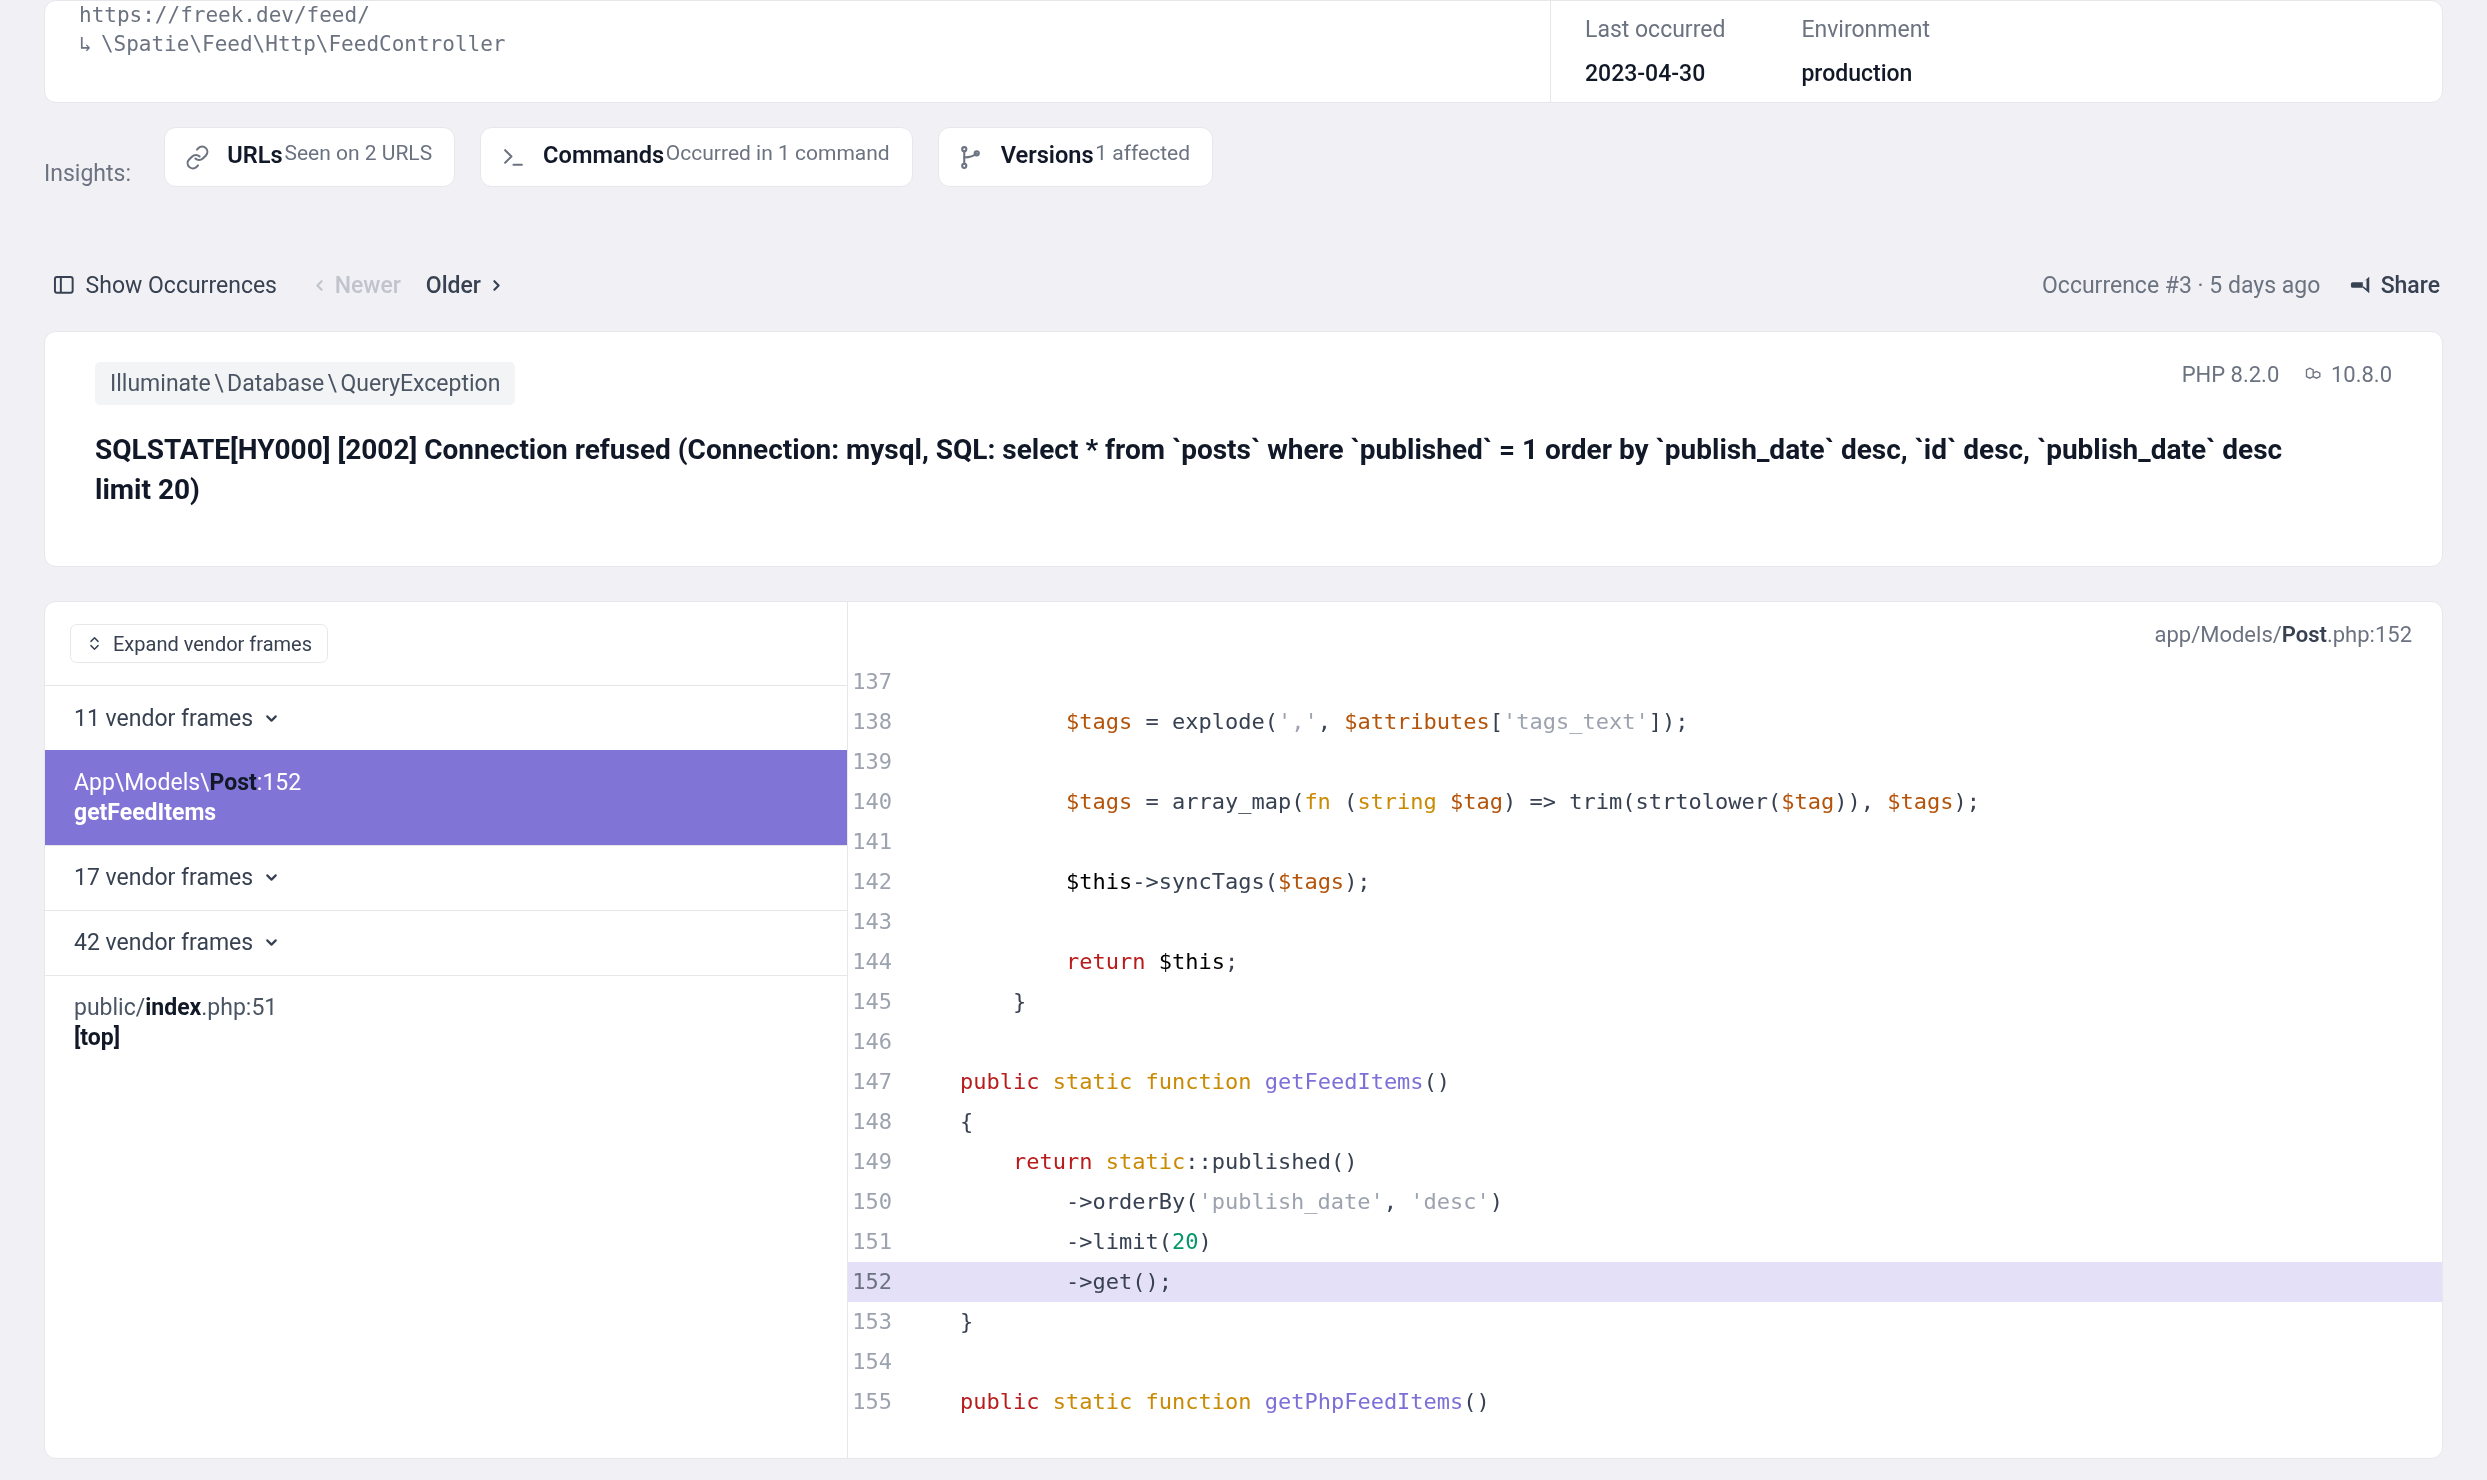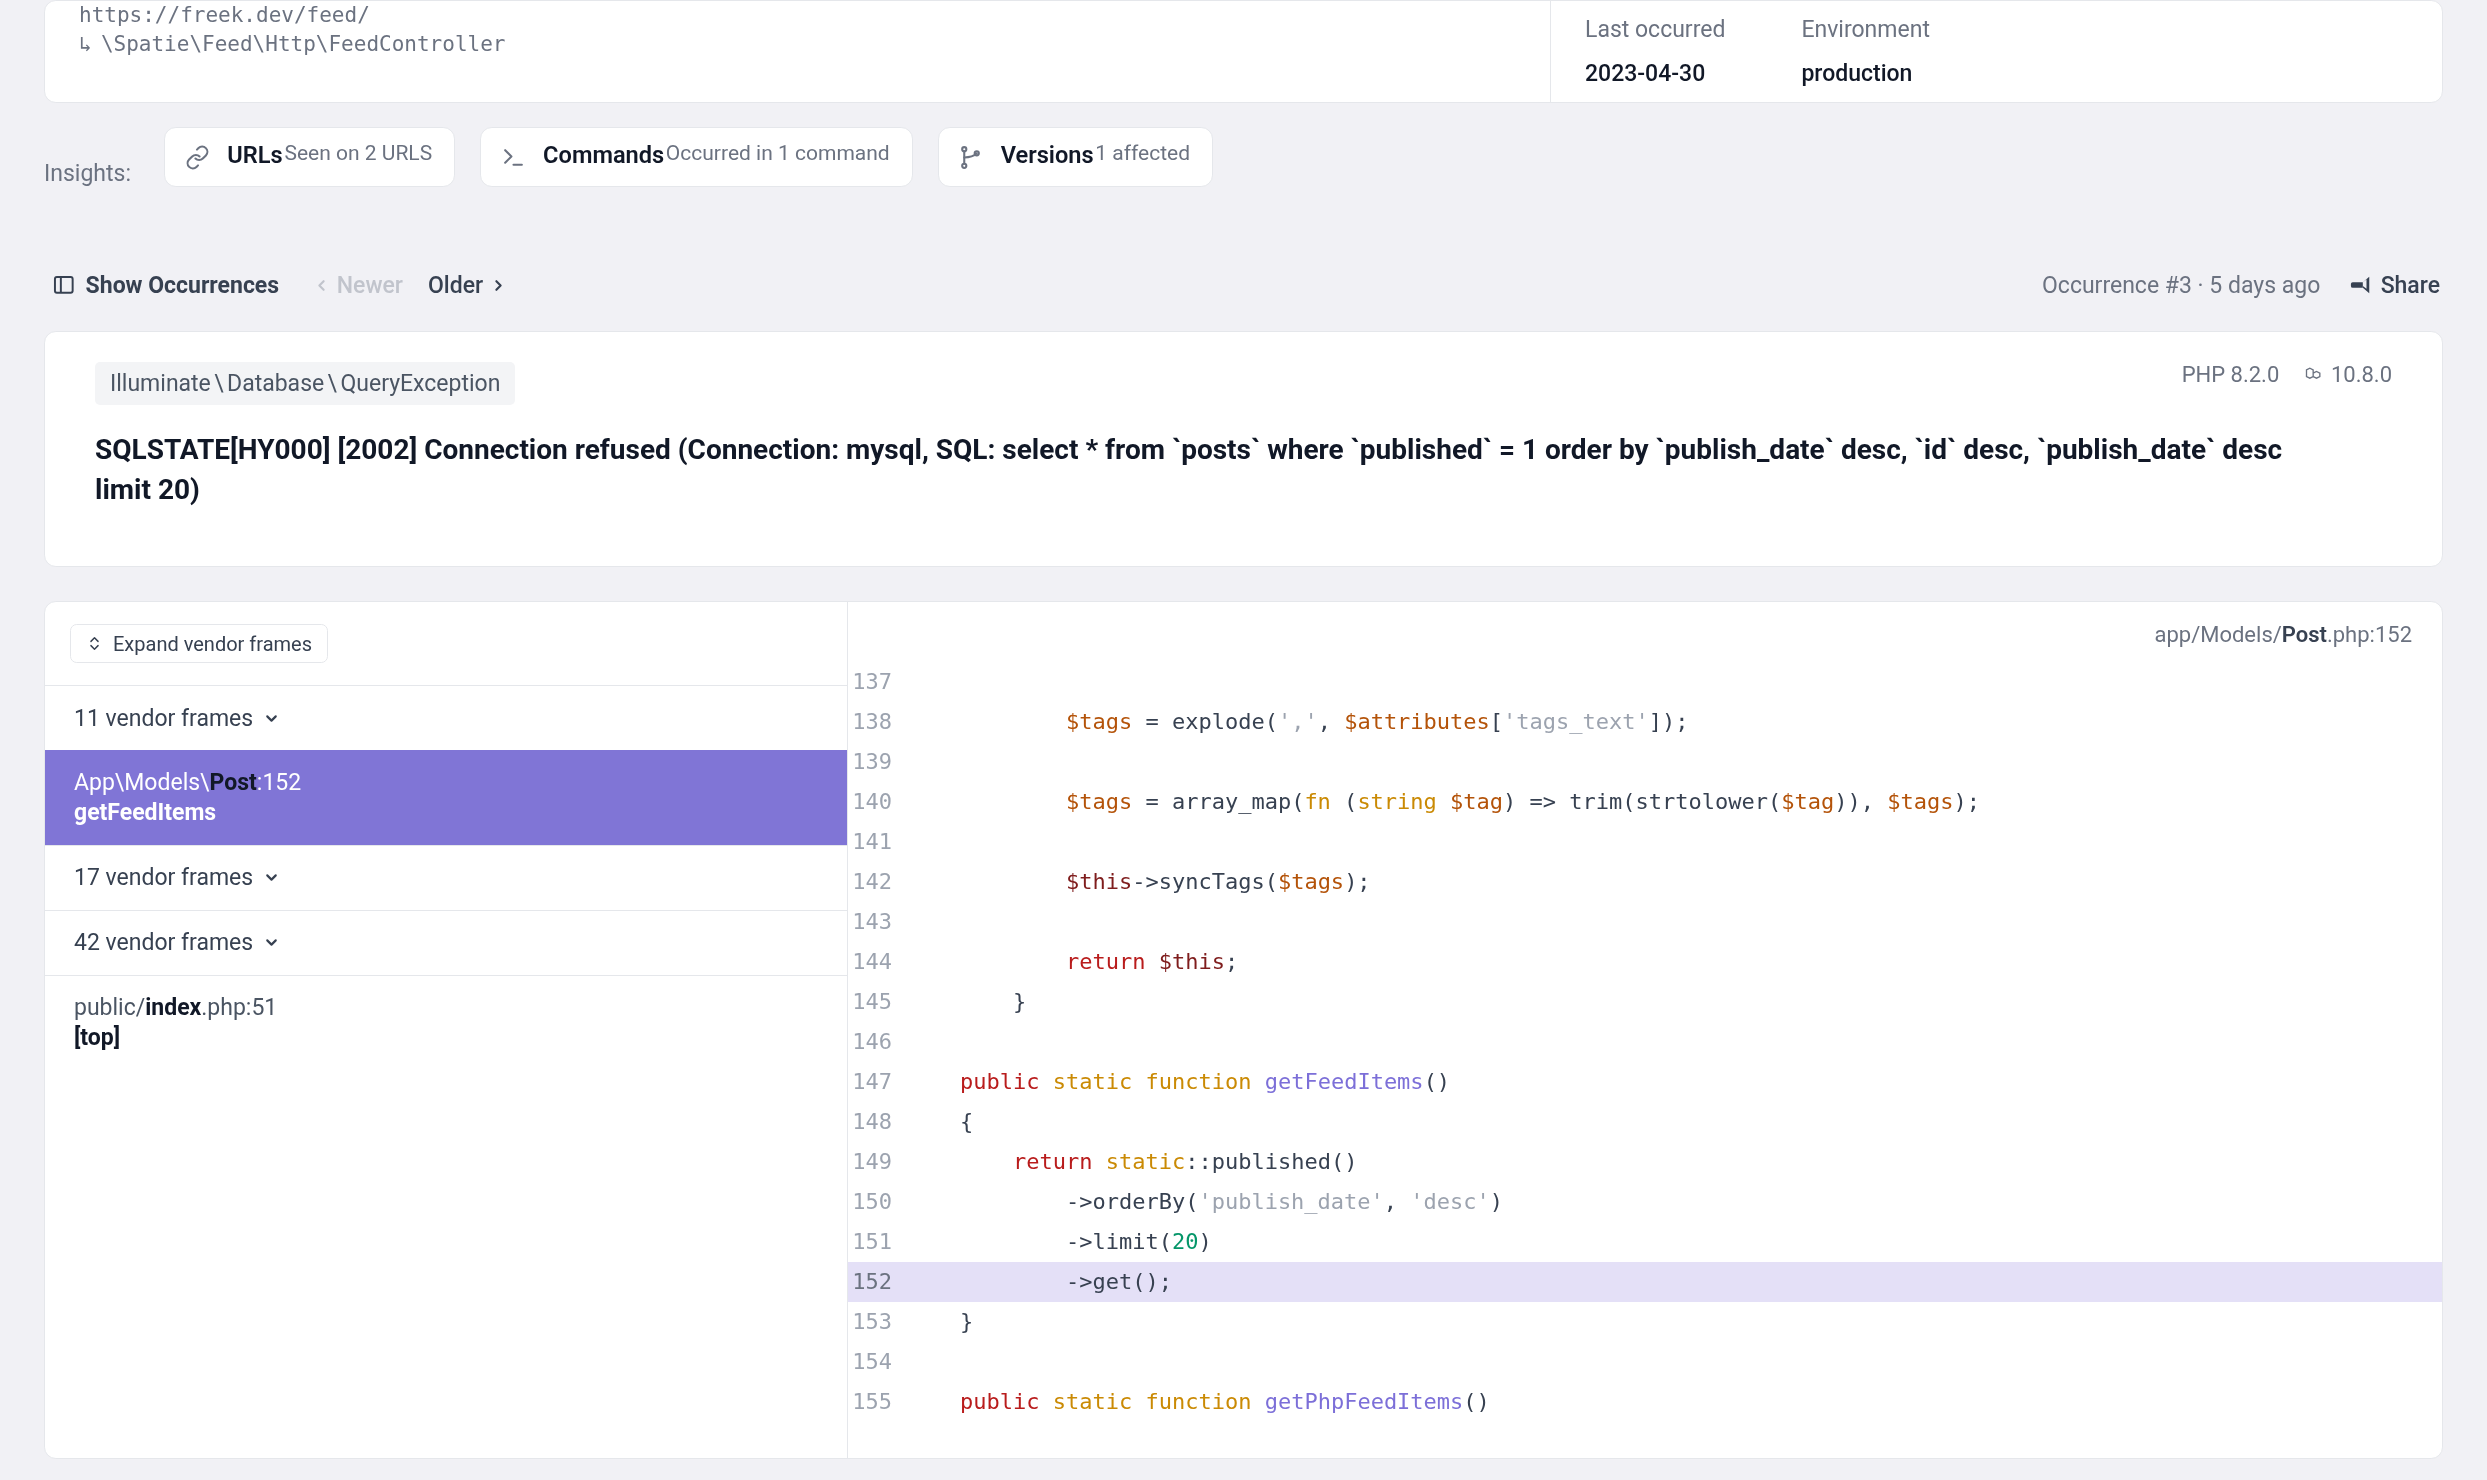--- a/index.html
+++ b/index.html
@@ -78,21 +78,21 @@
 
   
   .mid-bar {
     display: flex;
     justify-content: space-between;
     align-items: center;
     padding: 76px 47px 17px 52px;
     font-size: 23px;
   }
   .mid-left { display: flex; gap: 34px; align-items: center; }
-  .show-occ { display: flex; gap: 10px; align-items: center; color: #374151; font-weight: 700; }
+  .show-occ { display: flex; gap: 10px; align-items: center; color: #374151; font-weight: 400; }
   .nav-pair { display: flex; gap: 25px; align-items: center; }
   .nav-link { display: flex; gap: 6.7px; align-items: center; color: #374151; font-weight: 500; }
   .nav-link.disabled { color: #c1c4cc; }
   .mid-right { display: flex; gap: 30px; align-items: center; color: #6b7280; }
   .mid-right .share { color: #374151; font-weight: 500; display:flex; gap:8.4px; align-items:center;}
 
   
   .error-card {
     margin: 15px 44px 0 44px;
     background: #fff;
@@ -202,21 +202,21 @@
   }
   .code-line.hl .ln { color:#6b7280; }
   .src { white-space: pre; color:#374151; }
 
   
   .tok-var   { color:#b45309; } 
   .tok-str   { color:#9ca3af; }
   .tok-kw    { color:#b91c1c; } 
   .tok-kw2   { color:#ca8a04; } 
   .tok-fn    { color:#7c6fd8; font-weight:500; }
-  .tok-this  { color:#7f1d1d; }
+  .tok-this  { color:#000000; }
   .tok-num   { color:#059669; }
 
   svg { display:block; }
   .chev { width:17px; height:17px; }
 </style>
 </head>
 <body>
 
 <div class="context-card">
   <div class="context-left">

